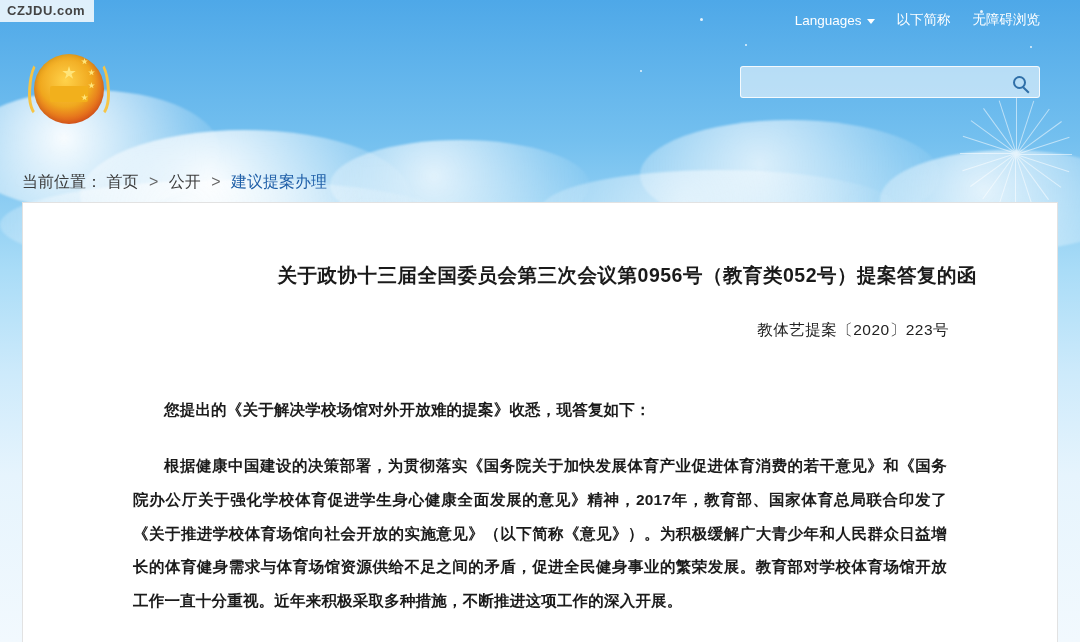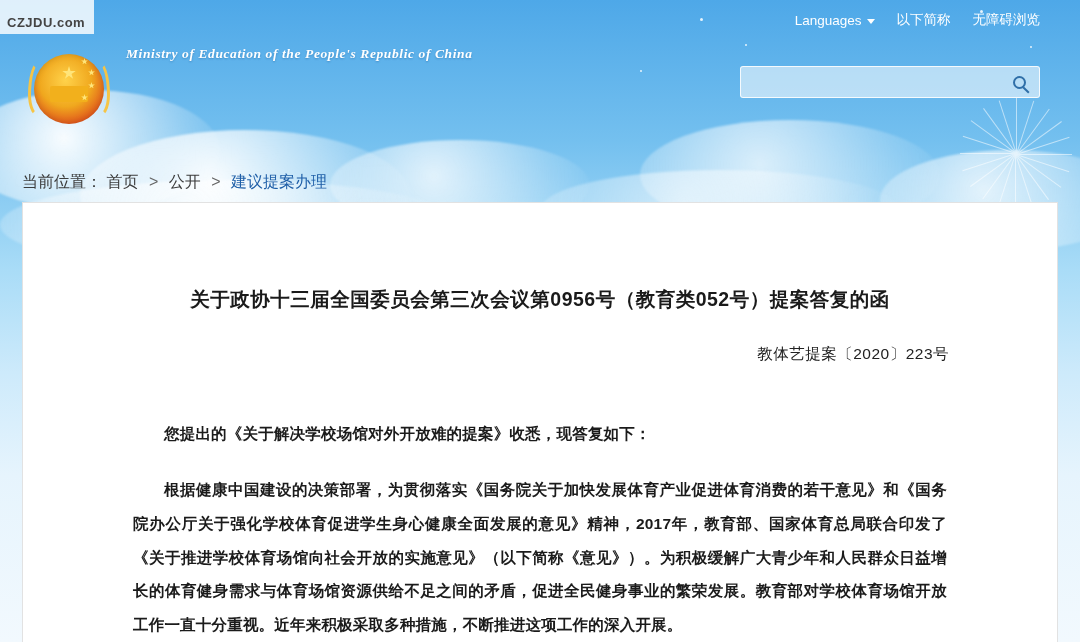--- a/index.html
+++ b/index.html
@@ -44,21 +44,21 @@
   .dandelion i {
     position: absolute; left: 58px; top: 58px; width: 56px; height: 1px;
     background: rgba(255,255,255,.9); transform-origin: 0 0;
   }
 
   
   .watermark {
     position: absolute; left: 0; top: 0;
     background: rgba(255,255,255,0.82);
     color: #444; font-size: 13px; font-weight: bold;
-    padding: 15px 9px 4px 7px; letter-spacing: .5px;
+    padding: 3px 9px 4px 7px; letter-spacing: .5px;
     font-family: "Liberation Sans", sans-serif;
     z-index: 40;
   }
 
   
   .topbar {
     position: absolute; right: 0; top: 0; height: 40px;
     display: flex; align-items: center; gap: 22px;
     padding-right: 40px; z-index: 20;
     font-size: 13.5px; color: #ffffff;
@@ -146,22 +146,22 @@
   .breadcrumb .cur { color: #1f5fa8; }
 
   
   .card {
     position: absolute; left: 22px; top: 202px; width: 1036px; height: 470px;
     background: #ffffff;
     border: 1px solid #e2e2e2;
     z-index: 10;
   }
   .doc-title {
-    margin: 82px 80px 0 80px;
-    text-align: center;
+    margin: 58px 80px 0 80px;
+    text-align: right;
     font-size: 19.5px; font-weight: bold; color: #1a1a1a;
     letter-spacing: .5px; line-height: 1.5;
   }
   .doc-number {
     margin: 30px 108px 0 0;
     text-align: right;
     font-size: 15.5px; color: #222;
     letter-spacing: .5px;
   }
   .doc-body { margin: 52px 110px 0 110px; font-weight: bold; }
@@ -235,21 +235,20 @@
     <div class="ring"></div>
     <div class="gate"></div>
     <div class="star"></div>
     <div class="star s2"></div>
     <div class="star s3"></div>
     <div class="star s4"></div>
     <div class="star s5"></div>
   </div>
 
   <div class="titles">
-    <div class="title-en">Ministry of Education of the People's Republic of China</div>
   </div>
 
   <div class="searchbox">
     <input type="text" value="" placeholder="" style="">
     <div class="sbtn">
       <span class="mag"></span>
     </div>
   </div>
 </div>
 

